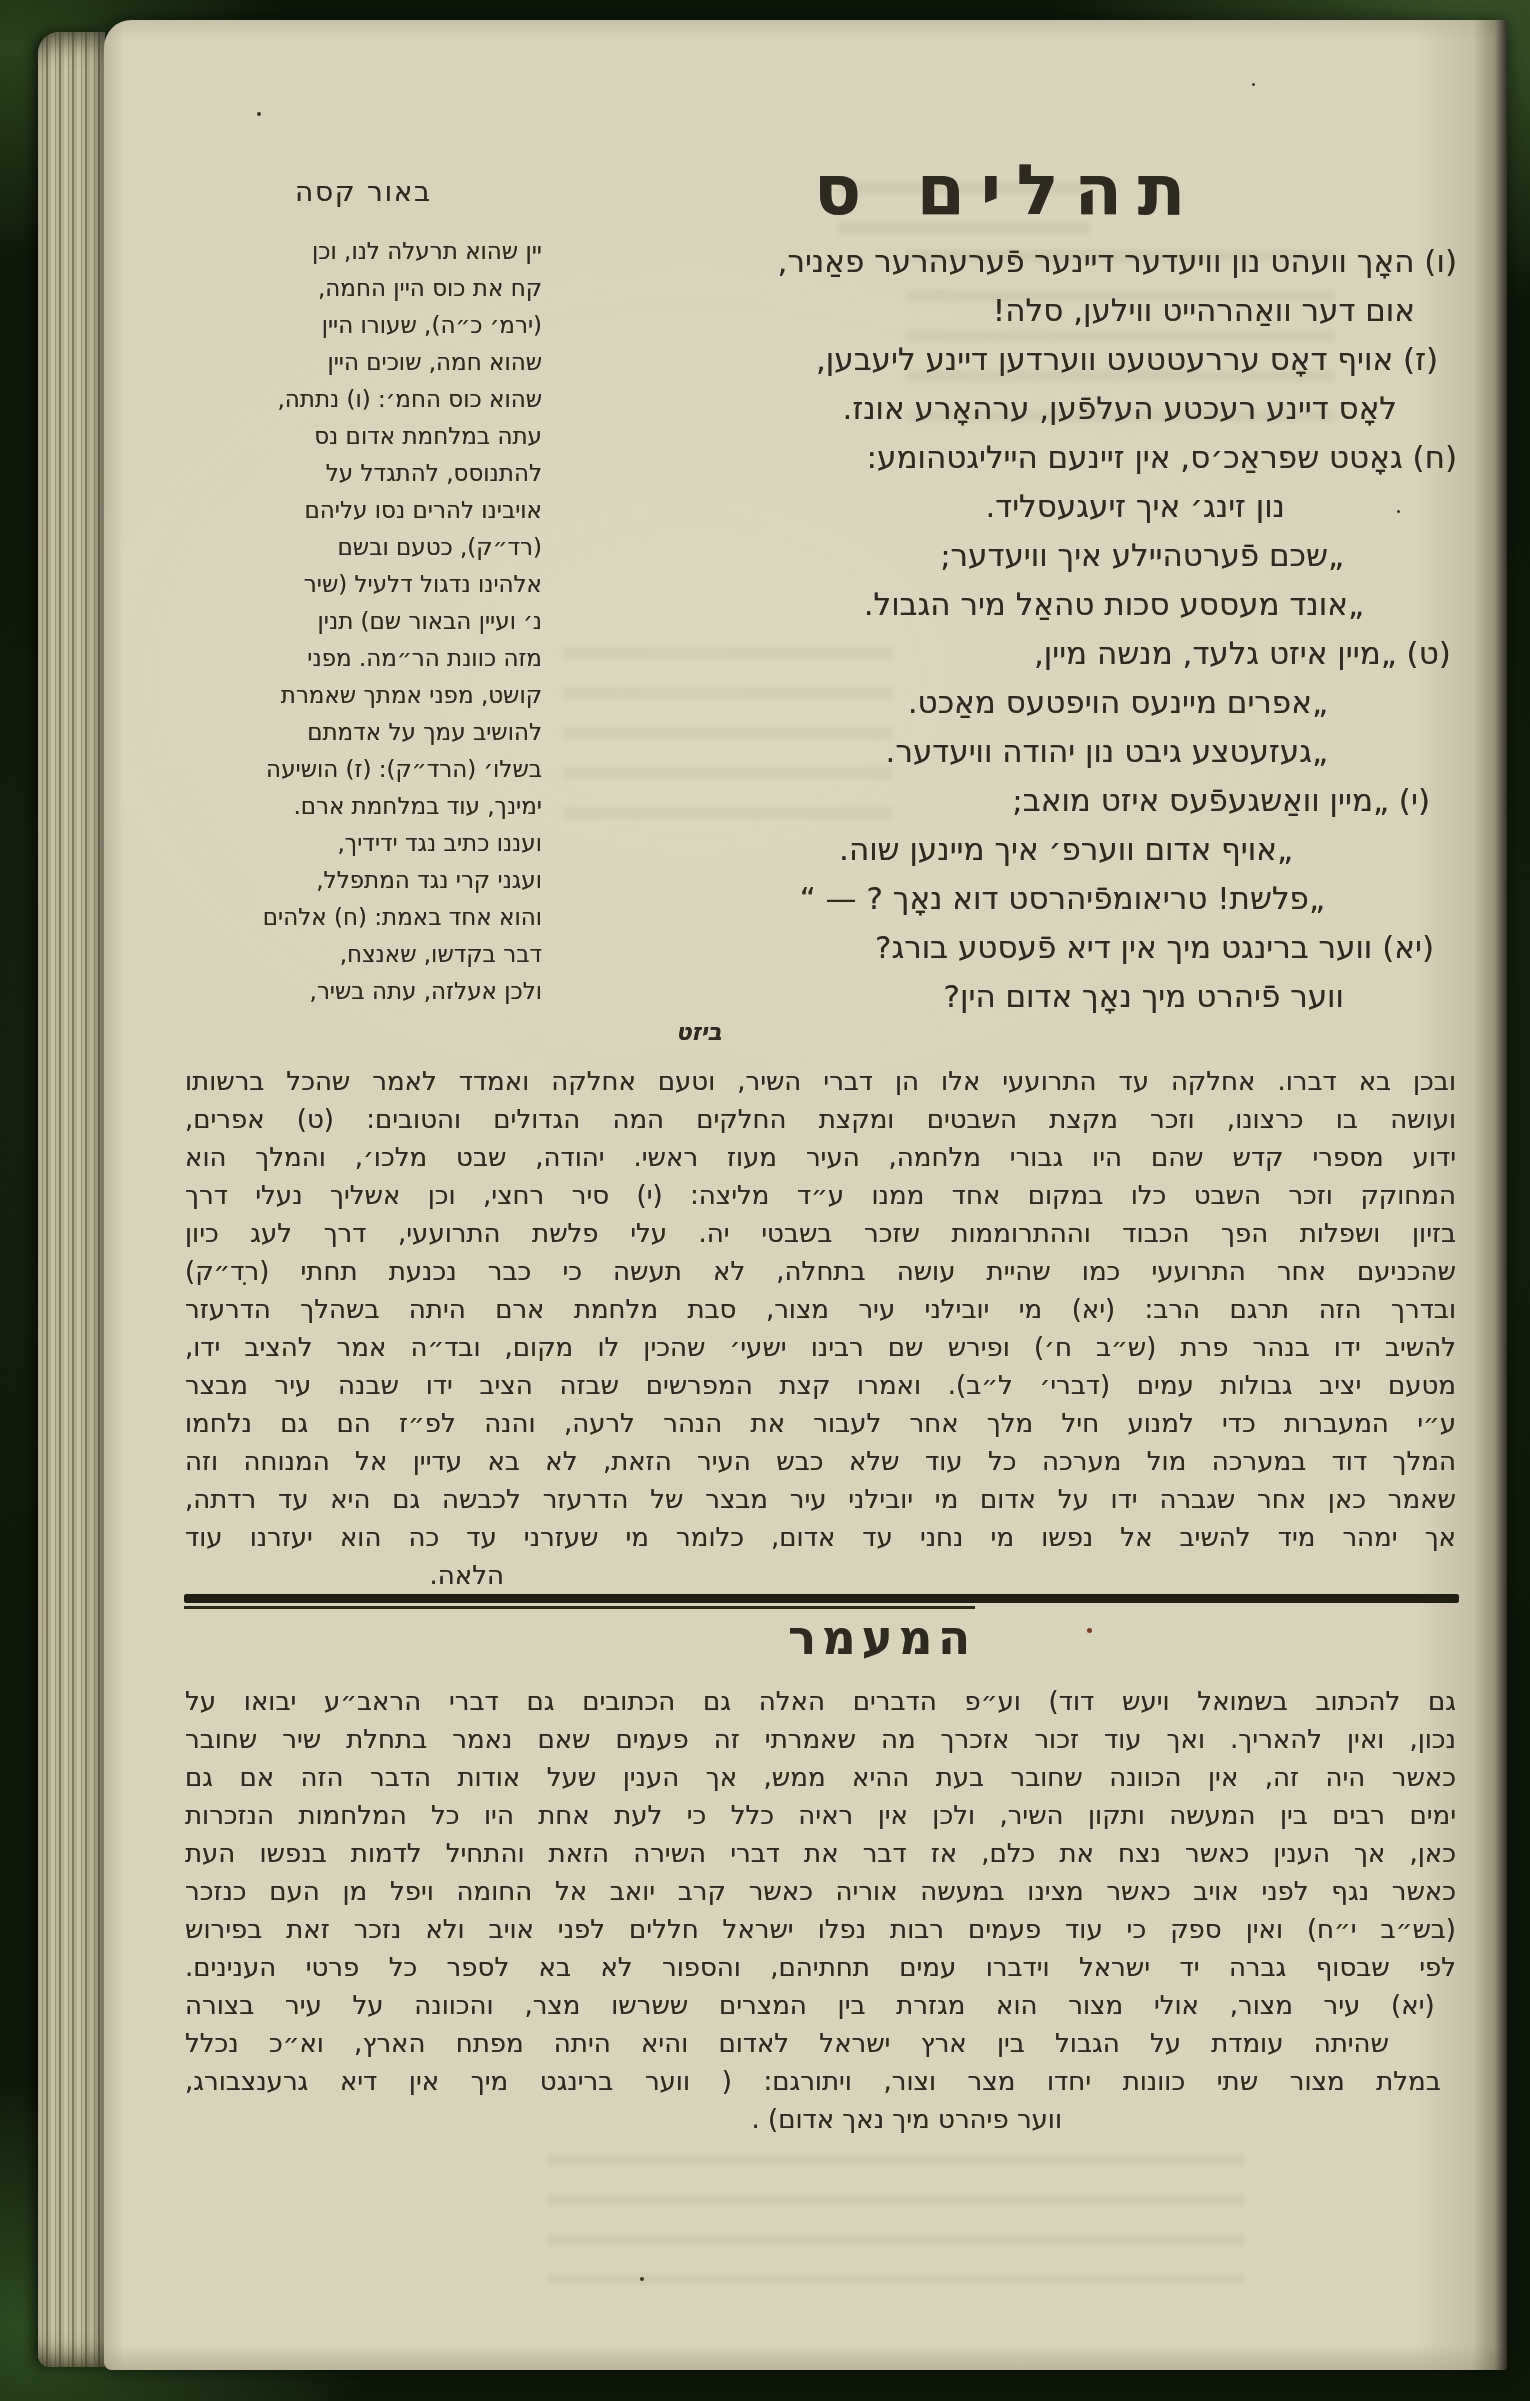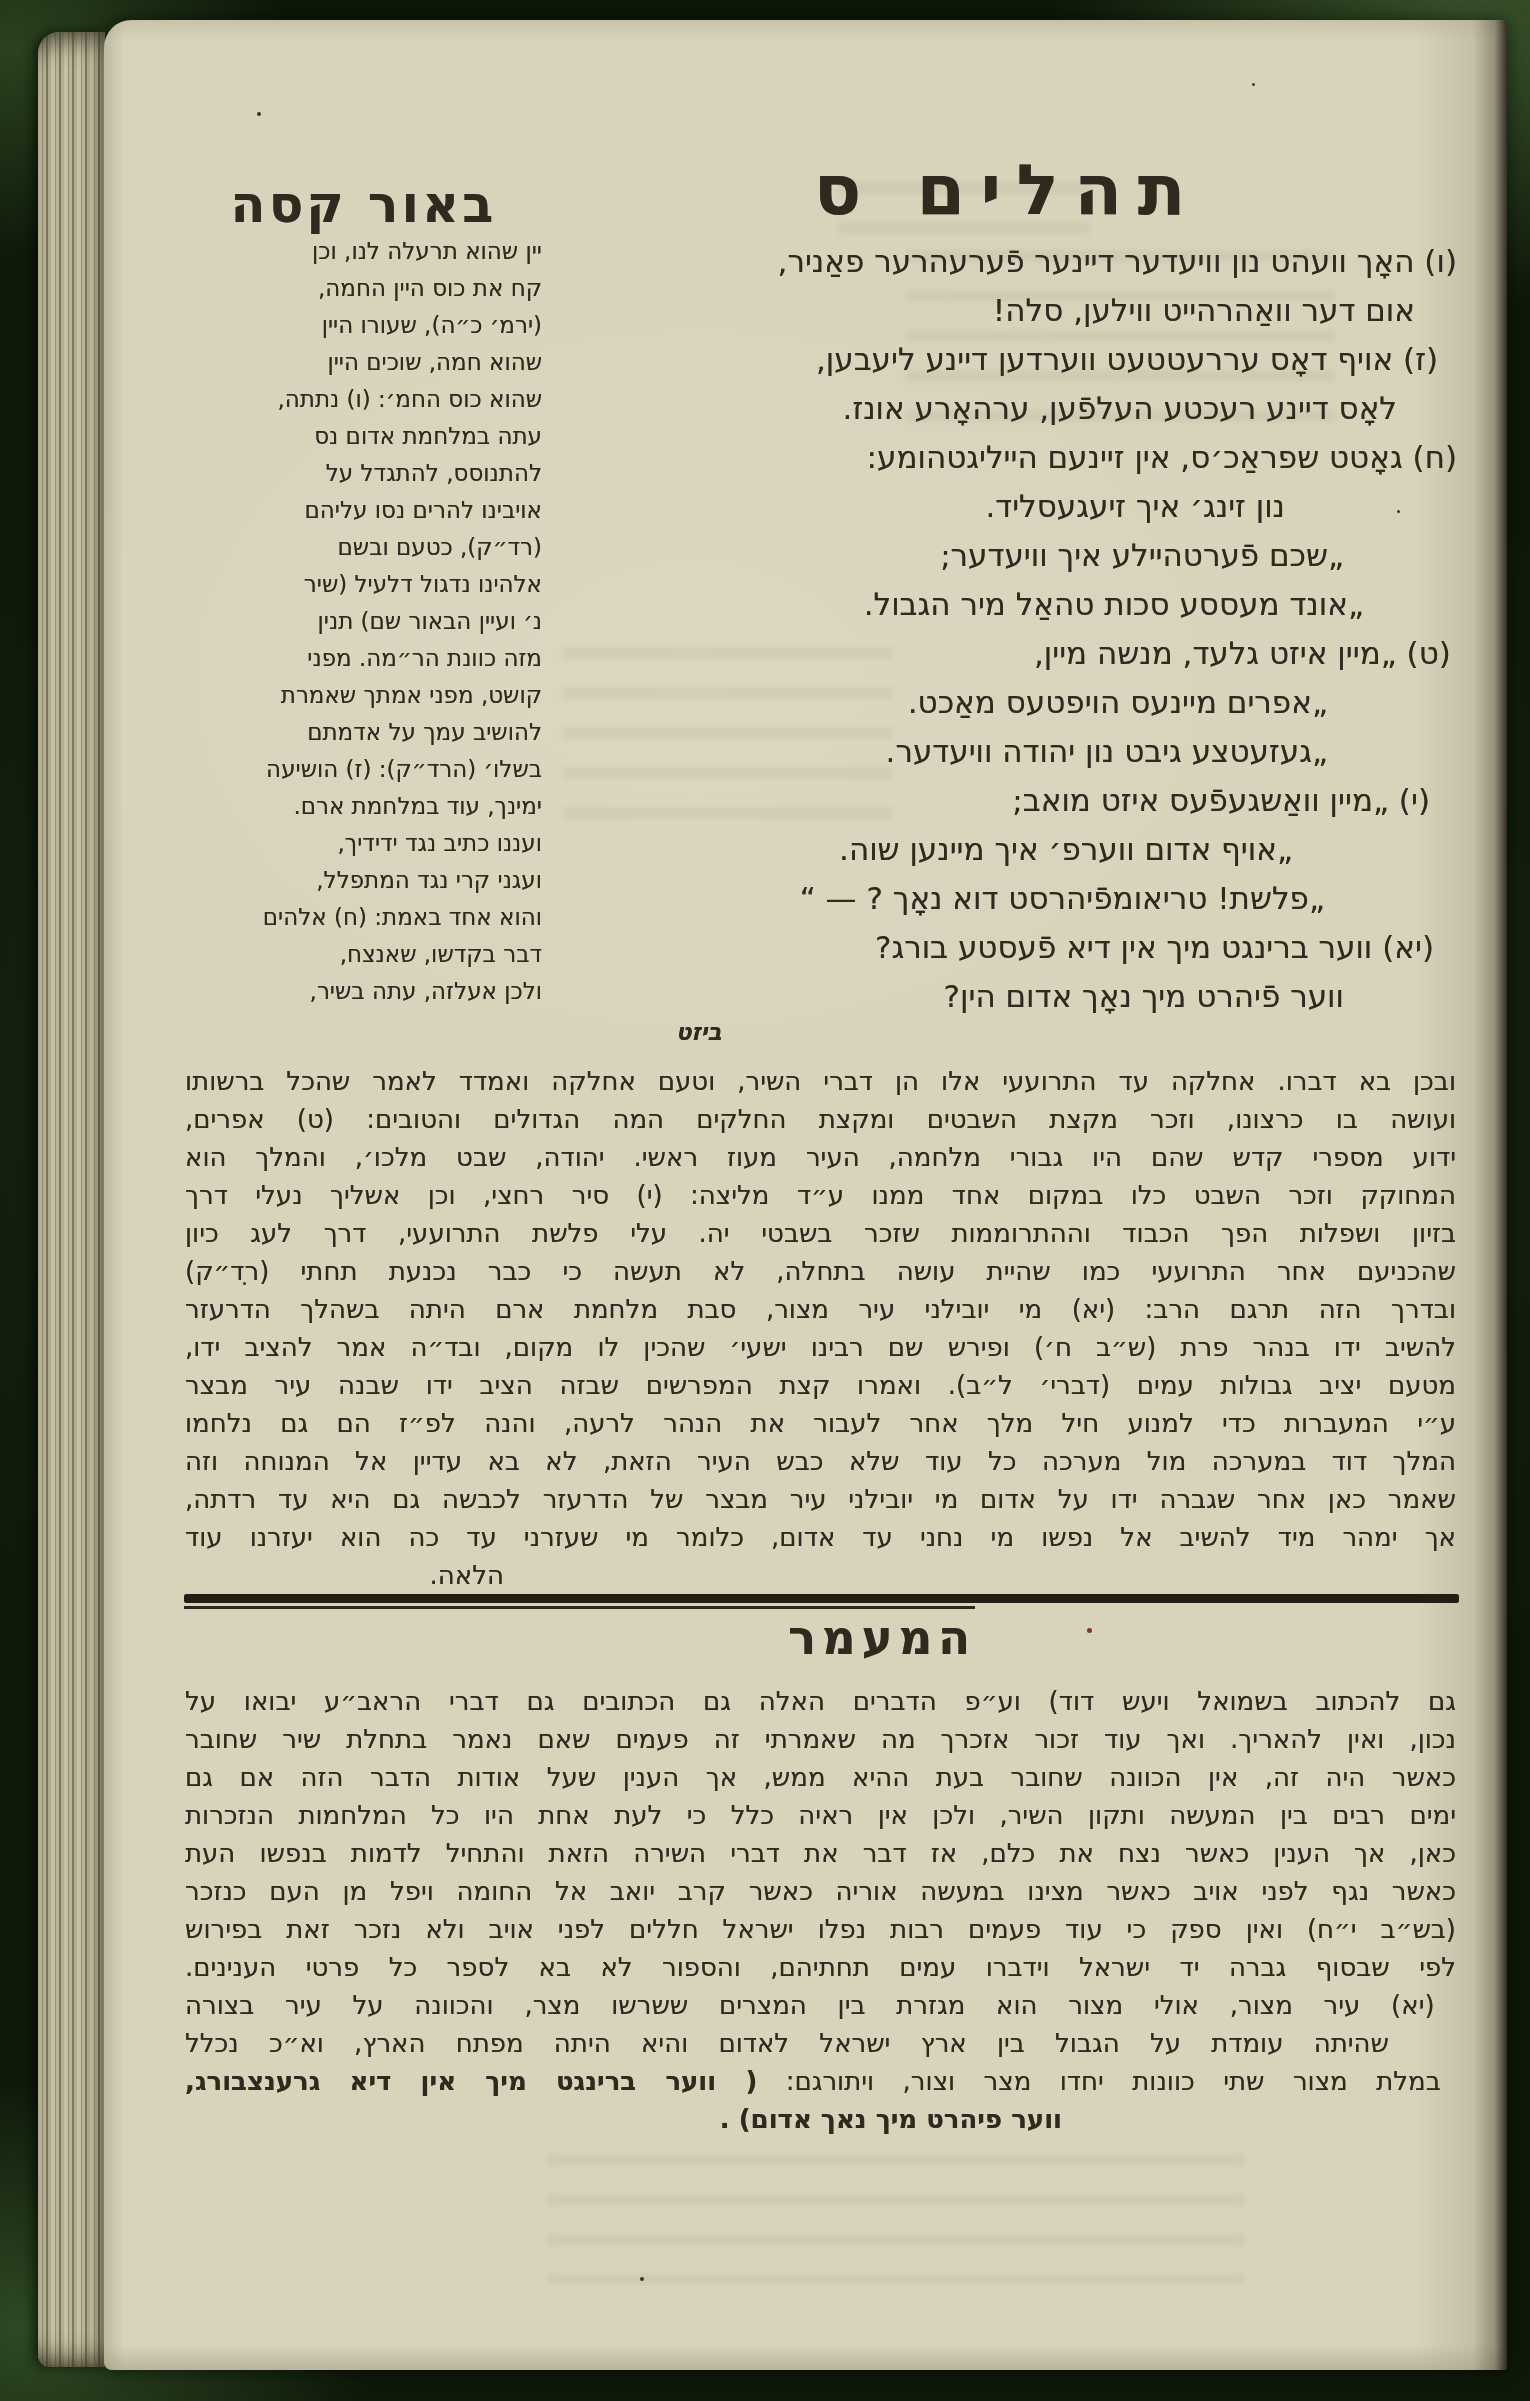--- a/index.html
+++ b/index.html
@@ -28,36 +28,36 @@
       linear-gradient(to right, rgba(150,144,118,.40) 0, rgba(216,211,187,0) 20px),
       linear-gradient(to bottom, rgba(170,164,136,.35) 0, rgba(216,211,187,0) 21.4px),
       linear-gradient(to top, rgba(150,144,118,.45) 0, rgba(216,211,187,0) 26px),
       #d8d3bb;
     border-radius:27.5px 4.6px 3.1px 7.7px;
     box-shadow:0 0 20px rgba(0,0,0,.6);
   }
   .page *{position:absolute;direction:rtl;}
   .ink{color:#2e2a20;text-shadow:0 0 0.5px rgba(40,35,25,.55);}
   .h-tehilim{top:129px;right:306px;font-size:70px;font-weight:700;letter-spacing:.22em;white-space:nowrap;}
-  .h-beur{top:155px;left:122px;width:275px;font-size:51px;font-weight:700;letter-spacing:.06em;text-align:center;white-space:nowrap;}
+  .h-beur{top:155px;left:122px;width:275px;font-size:28px;font-weight:400;letter-spacing:.06em;text-align:center;white-space:nowrap;}
   .verse-col{top:217px;right:50px;width:835px;}
   .verse-col .vl{position:static;display:block;height:49px;line-height:49px;font-size:31px;text-align:right;white-space:nowrap;}
   .beur-col{top:213px;right:965px;width:353px;}
   .beur-col .bl{position:static;display:block;height:37px;line-height:37px;font-size:23px;text-align:right;white-space:nowrap;}
   .catchword{left:572px;top:999px;font-size:23px;font-weight:700;font-style:italic;}
   .para{left:81px;width:1271px;}
   .para .jl{position:static;display:block;height:38px;line-height:38px;font-size:26px;
     text-align:justify;text-align-last:justify;white-space:nowrap;}
   .para .jl-last{text-align-last:right;}
   .p-beur{top:1042px;}
   .p-meamar{top:1662px;}
   .rule{left:80px;top:1574px;width:1275px;height:9.2px;background:#211e13;border-radius:2.3px;}
   .rule:after{content:"";position:absolute;left:0;top:11.5px;width:62%;height:3.8px;background:#2b2819;}
   .h-meamar{left:589px;top:1590px;width:283px;font-size:47px;font-weight:700;letter-spacing:.12em;white-space:nowrap;}
-  .b{position:static;font-weight:700;}
+  .b{position:static;font-weight:400;}
   .n{position:static;}
   .ghost{pointer-events:none;filter:blur(2.3px);opacity:.5;
     background:repeating-linear-gradient(180deg, rgba(118,110,80,.17) 0 12.2px, transparent 12.2px 40px);}
   .speck{border-radius:50%;background:#3a3526;}
 </style>
 </head>
 <body>
 
 <div class="fore-edge"></div>
 

